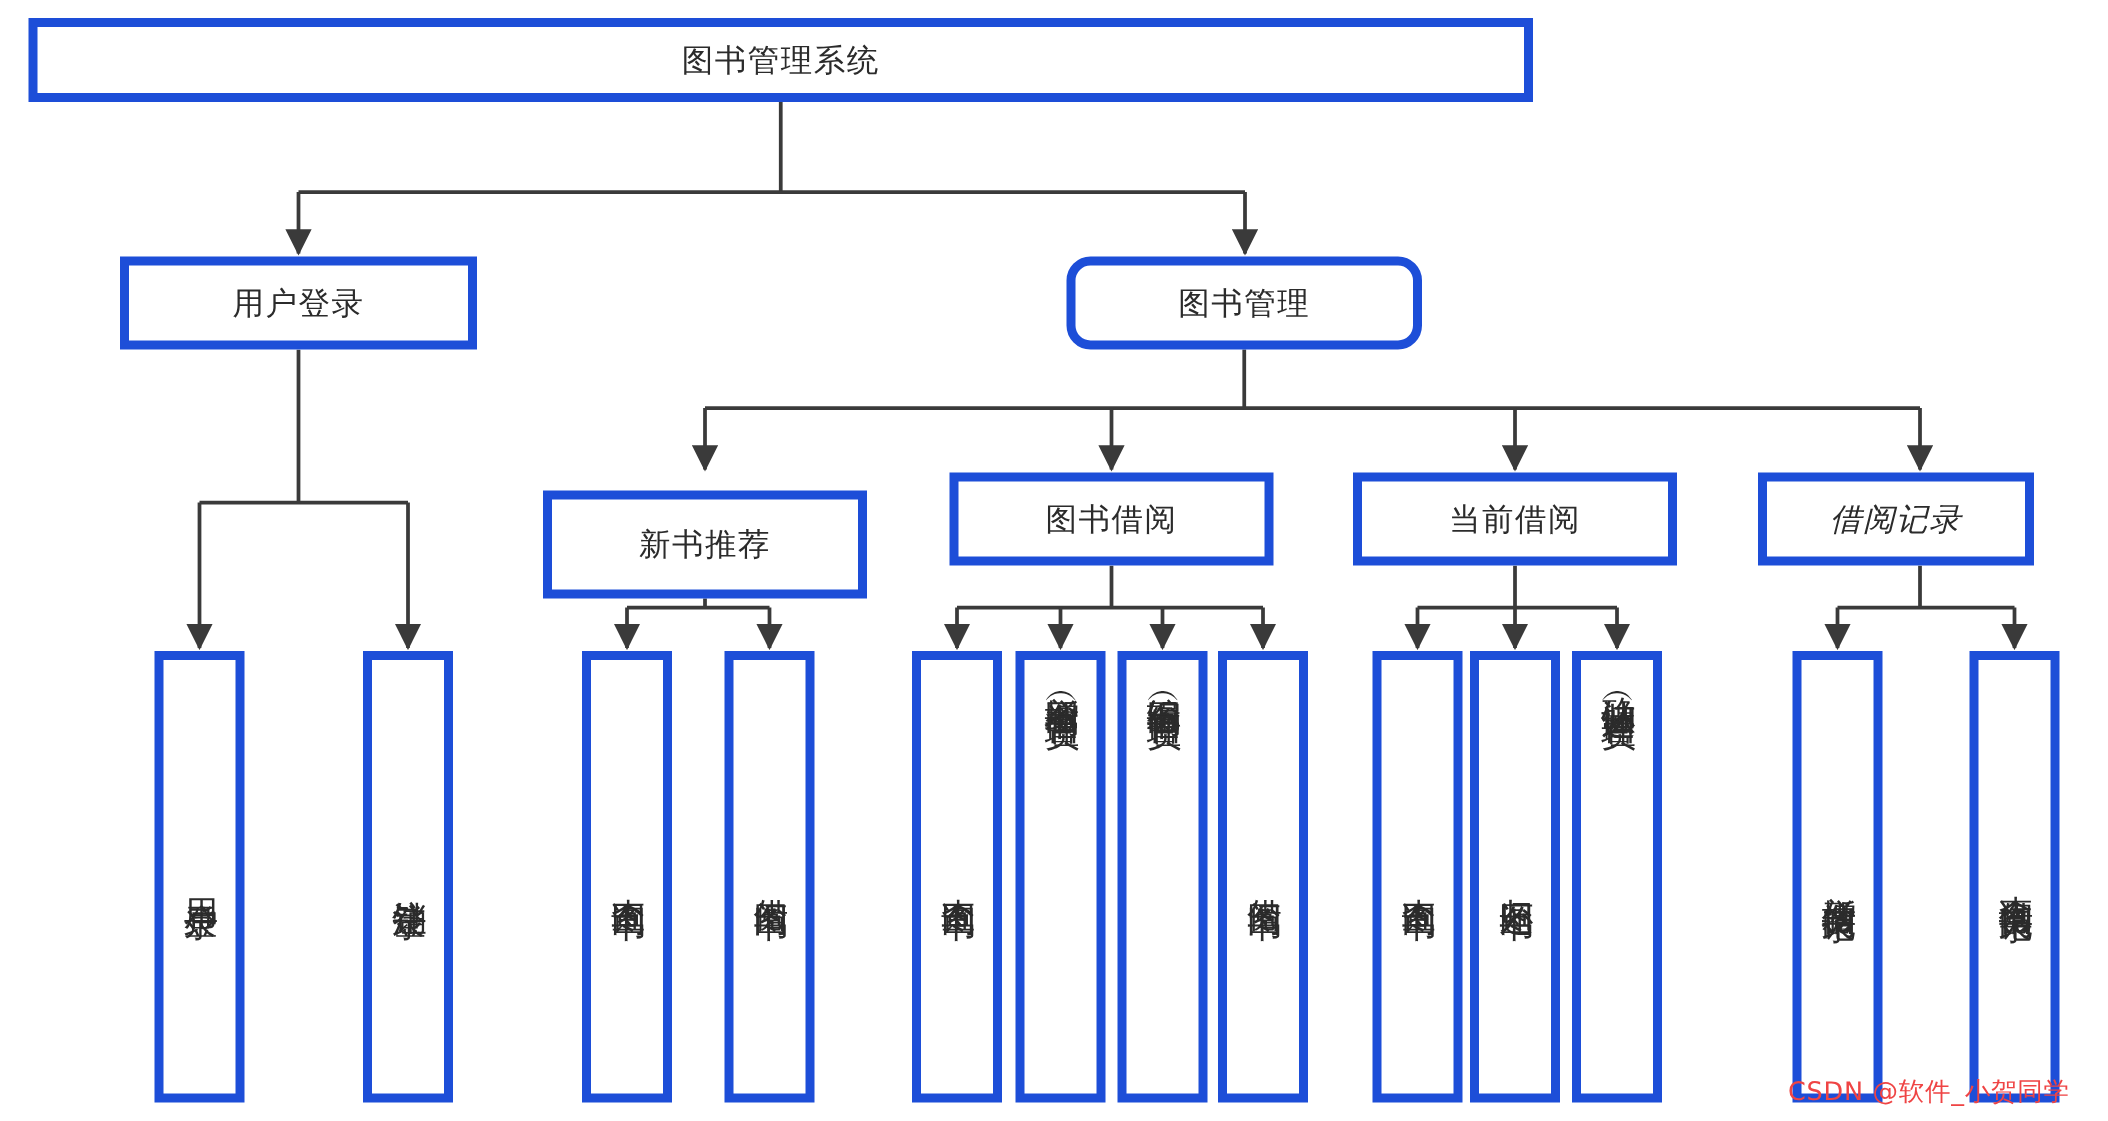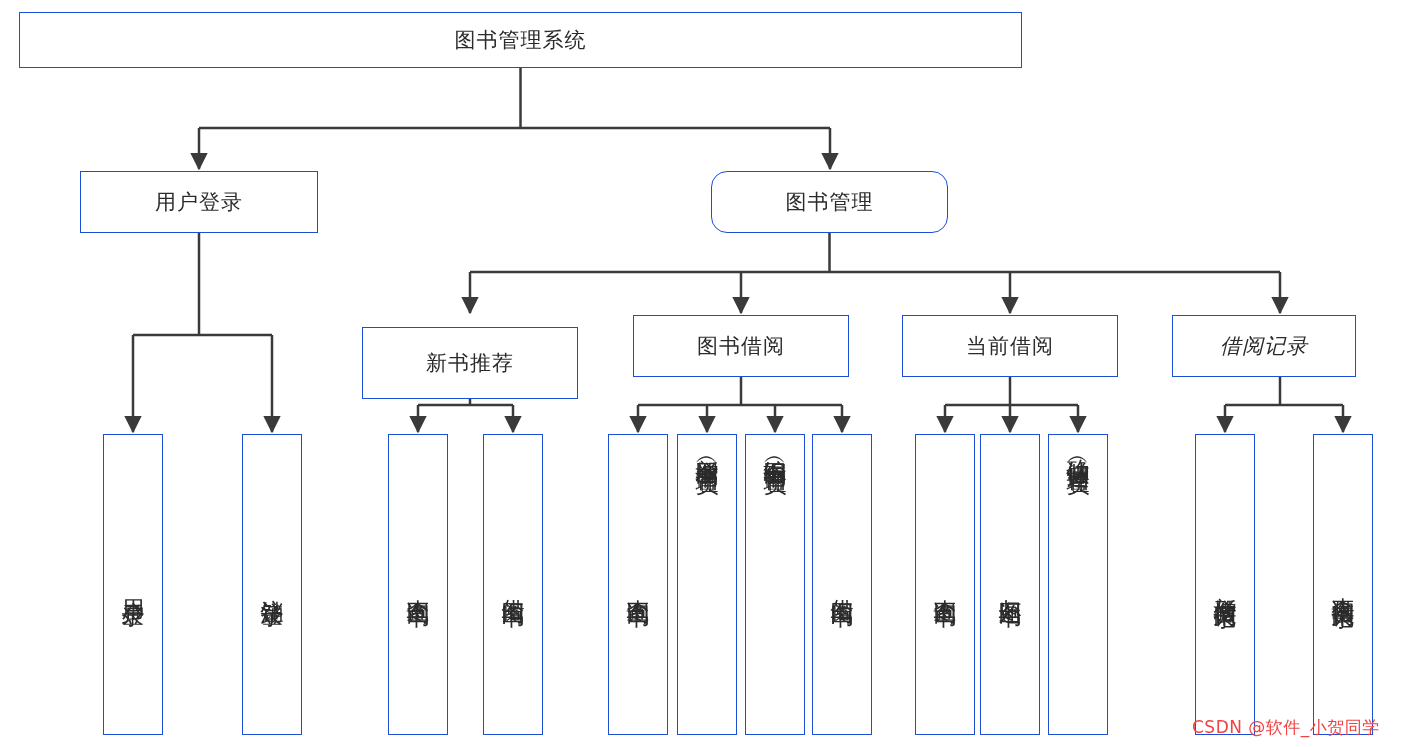--- a/index.html
+++ b/index.html
@@ -23,21 +23,21 @@
     left: 0;
     top: 0;
     width: 1405px;
     height: 747px;
     pointer-events: none;
   }
   .node {
     position: absolute;
     box-sizing: border-box;
     background: #ffffff;
-    border: 1px solid #1d4ed8;
+    border: 6px solid #1d4ed8;
     display: flex;
     align-items: center;
     justify-content: center;
     color: #2b2b2b;
   }
   .node .label {
     display: block;
     text-align: center;
     line-height: 1.18;
   }

